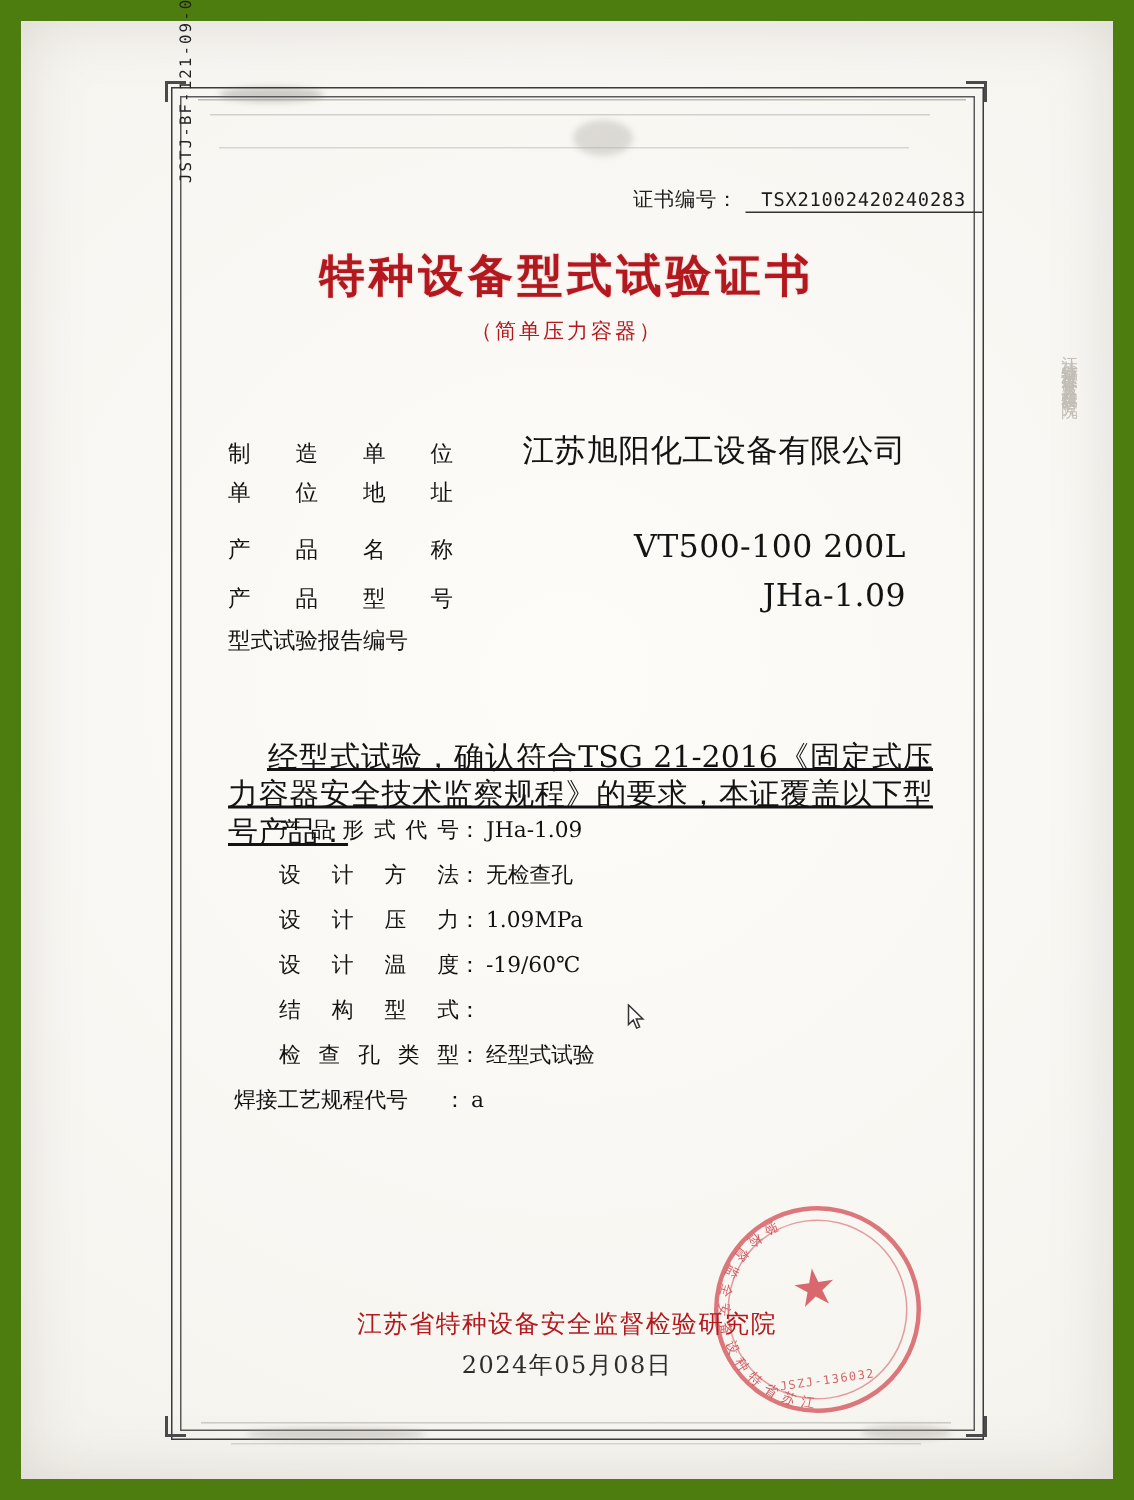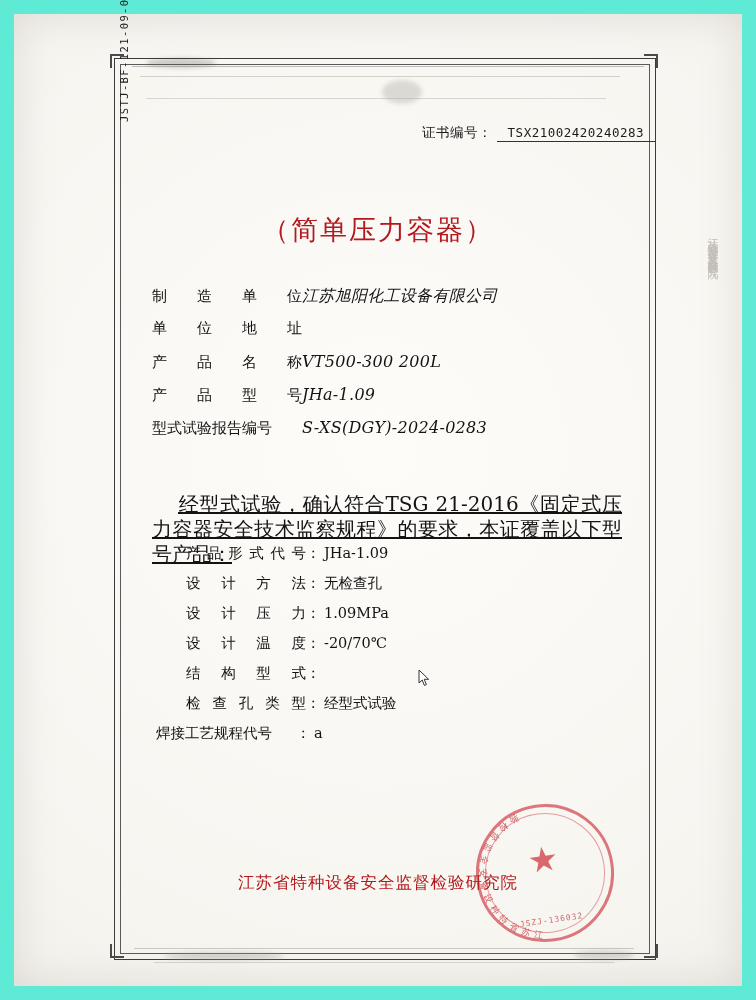--- a/index.html
+++ b/index.html
@@ -5,21 +5,21 @@
   html,body{margin:0;padding:0;}
   body{
     width:756px;height:1000px;
     background:#e9e7e2;
     font-family:"DejaVu Sans","Liberation Sans",sans-serif;
     overflow:hidden;
   }
   .page{
     position:relative;
     width:756px;height:1000px;
-    background:#5eead4;
+    background:#4d7c0f;
   }
   
   .sheet{
     position:absolute;left:14px;top:14px;width:728px;height:972px;
     background:
       radial-gradient(120% 90% at 50% 45%, #fdfcf9 0%, #f7f5f0 60%, #eceae4 100%);
     box-shadow:inset 0 0 40px rgba(150,145,135,.25);
   }
   
   .border-outer{
@@ -68,21 +68,21 @@
     font-weight:bold;
     font-size:30px;
     color:#b3181e;
     letter-spacing:3px;
     text-shadow:0 0 1px rgba(179,24,30,.5);
   }
   .subtitle{
     position:absolute;left:0;right:0;top:198px;
     text-align:center;
     font-family:"DejaVu Serif","Liberation Serif",serif;
-    font-size:27px;
+    font-size:14px;
     color:#b3181e;
     letter-spacing:2px;
   }
   
   .fields{
     position:absolute;left:138px;top:272px;width:470px;
   }
   .frow{
     display:flex;align-items:baseline;
     height:33px;
@@ -93,26 +93,25 @@
     font-family:"DejaVu Serif","Liberation Serif",serif;
     letter-spacing:0px;
     white-space:nowrap;
   }
   .flabel.spread{
     display:flex;justify-content:space-between;
     width:150px;
   }
   .fvalue{
     flex:1;
-    text-align:left;
-    font-size:16px;color:#131313;
+    text-align:right;
+    font-size:21px;color:#131313;
     font-family:"DejaVu Serif","Liberation Serif",serif;
     letter-spacing:.3px;
     padding-right:18px;
-    font-style:italic;
   }
   
   .para{
     position:absolute;left:138px;top:478px;width:470px;
     font-family:"DejaVu Serif","Liberation Serif",serif;
     font-size:20px;line-height:25px;color:#131313;
     text-align:justify;
     text-decoration:underline;
   }
   .para .indent{display:inline-block;width:26px;}
@@ -229,20 +228,21 @@
 
     <div class="side-code">JSTJ-BF-121-09-02-7.0</div>
 
     <div class="right-faint">江苏省特种设备安全监督检验研究院</div>
 
     <div class="cert-no">
       <span>证书编号：</span>
       <span class="val">TSX21002420240283</span>
     </div>
 
+    <div class="title">特种设备型式试验证书</div>
     <div class="subtitle">（简单压力容器）</div>
 
     <div class="fields">
       <div class="frow">
         <div class="flabel spread">
           <span>制</span>
           <span>造</span>
           <span>单</span>
           <span>位</span>
         </div>
@@ -258,36 +258,35 @@
         </div>
       </div>
 
       <div class="frow">
         <div class="flabel spread">
           <span>产</span>
           <span>品</span>
           <span>名</span>
           <span>称</span>
         </div>
-        <div class="fvalue">VT500-300 200L</div>
+        <div class="fvalue">VT500-100 200L</div>
       </div>
 
       <div class="frow">
         <div class="flabel spread">
           <span>产</span>
           <span>品</span>
           <span>型</span>
           <span>号</span>
         </div>
         <div class="fvalue">JHa-1.09</div>
       </div>
 
       <div class="frow">
         <div class="flabel">型式试验报告编号</div>
-        <div class="fvalue">S-XS(DGY)-2024-0283</div>
       </div>
     </div>
 
     <div class="para">
       <span class="indent"></span><span>经型式试验，确认符合TSG 21-2016《固定式压力容器安全技术监察规程》的要求，本证覆盖以下型号产品：</span>
     </div>
 
     <div class="specs">
       <div class="srow">
         <div class="slabel">
@@ -325,21 +324,21 @@
       </div>
 
       <div class="srow">
         <div class="slabel">
           <span>设</span>
           <span>计</span>
           <span>温</span>
           <span>度</span>
         </div>
         <div class="scolon">：</div>
-        <div class="svalue">-20/70℃</div>
+        <div class="svalue">-19/60℃</div>
       </div>
 
       <div class="srow">
         <div class="slabel">
           <span>结</span>
           <span>构</span>
           <span>型</span>
           <span>式</span>
         </div>
         <div class="scolon">：</div>
@@ -384,19 +383,20 @@
         <i style="transform:rotate(60deg) translate(-56px,0) rotate(90deg);">检</i>
         <i style="transform:rotate(72deg) translate(-56px,0) rotate(90deg);">验</i>
       </div>
       <div class="seal-star">
           <span>★</span>
         </div>
       <div class="seal-bottom">JSZJ-136032</div>
     </div>
 
     <div class="issuer">江苏省特种设备安全监督检验研究院</div>
+    <div class="issue-date">2024年05月08日</div>
 
     <div class="scanline" style="left:120px;top:934px;width:500px;opacity:.4;"></div>
     <div class="scanline" style="left:140px;top:948px;width:460px;opacity:.3;"></div>
     <div class="smudge" style="left:150px;top:938px;width:120px;height:8px;background:#a19d96;opacity:.4;"></div>
     <div class="smudge" style="left:560px;top:936px;width:60px;height:10px;background:#a19d96;opacity:.35;"></div>
   </div>
 </div>
 
 </body></html>

